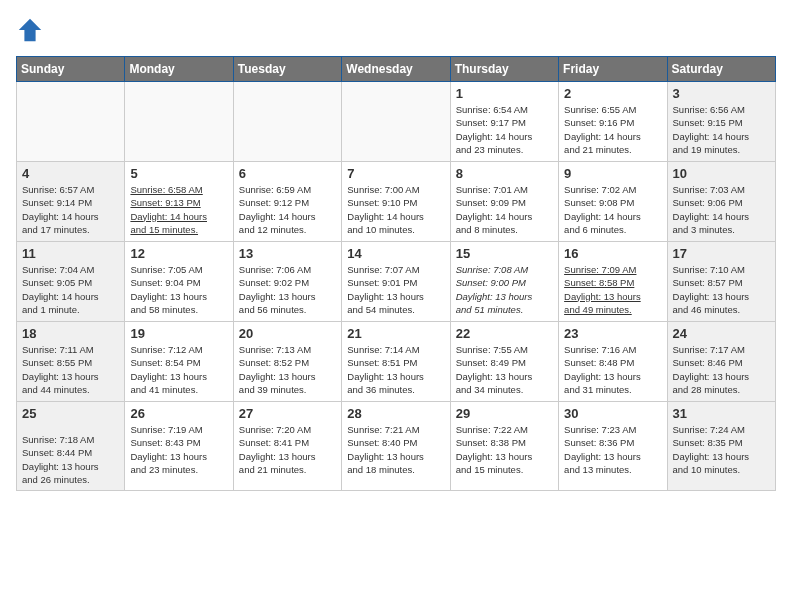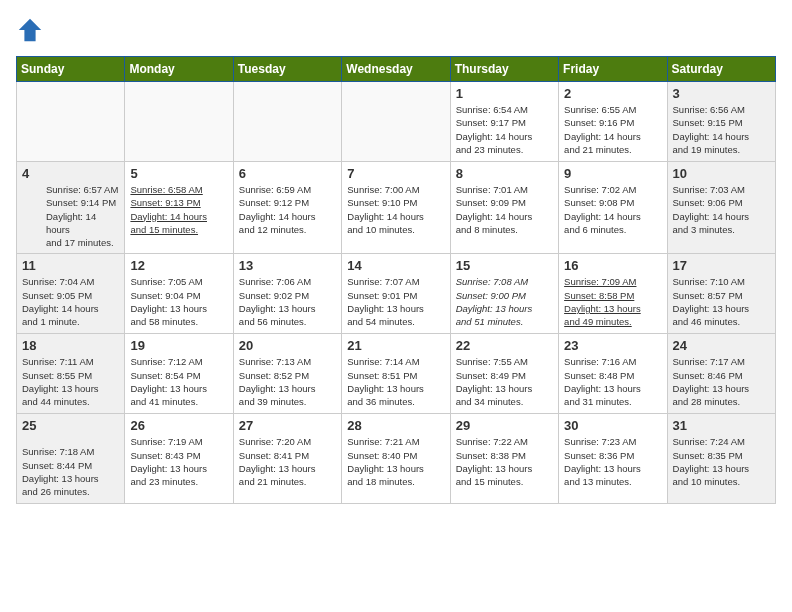--- a/index.html
+++ b/index.html
@@ -51,21 +51,21 @@
     .location {
       font-size: 15px;
       color: #555;
     }
     table {
       width: 100%;
       border-collapse: collapse;
       table-layout: fixed;
     }
     th {
-      background: #4d7c0f;
+      background: #737373;
       color: #fff;
       font-size: 12px;
       font-weight: bold;
       padding: 5px 4px;
       text-align: left;
       border: 1px solid #1a5a9a;
     }
     td {
       border: 1px solid #ccc;
       vertical-align: top;
@@ -149,21 +149,21 @@
           <span class="day-number">3</span>
           <div class="day-info" style="white-space: pre-line;">Sunrise: 6:56 AM
 Sunset: 9:15 PM
 Daylight: 14 hours
 and 19 minutes.</div>
         </td>
       </tr>
       <tr>
         <td class="shaded">
           <span class="day-number">4</span>
-          <div class="day-info" style="white-space: pre-line; margin-left: 24px;">Sunrise: 6:57 AM
+          <div class="day-info" style="white-space: pre-line;">Sunrise: 6:57 AM
 Sunset: 9:14 PM
 Daylight: 14 hours
 and 17 minutes.</div>
         </td>
         <td>
           <span class="day-number">5</span>
           <div class="day-info" style="white-space: pre-line; text-decoration: underline;">Sunrise: 6:58 AM
 Sunset: 9:13 PM
 Daylight: 14 hours
 and 15 minutes.</div>

